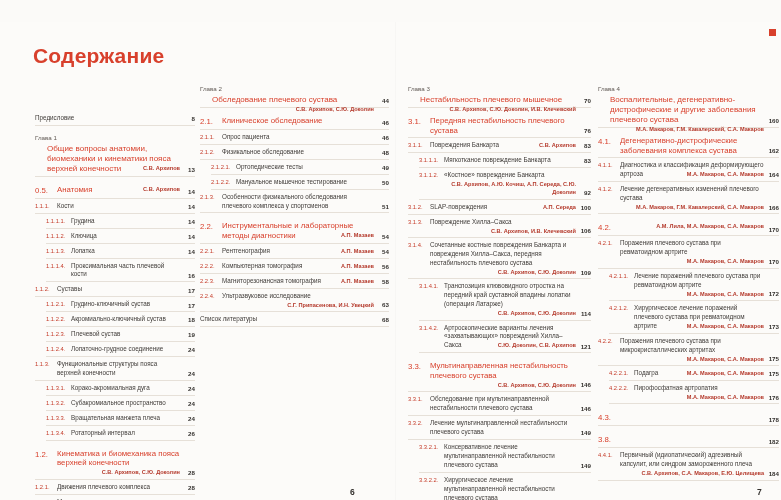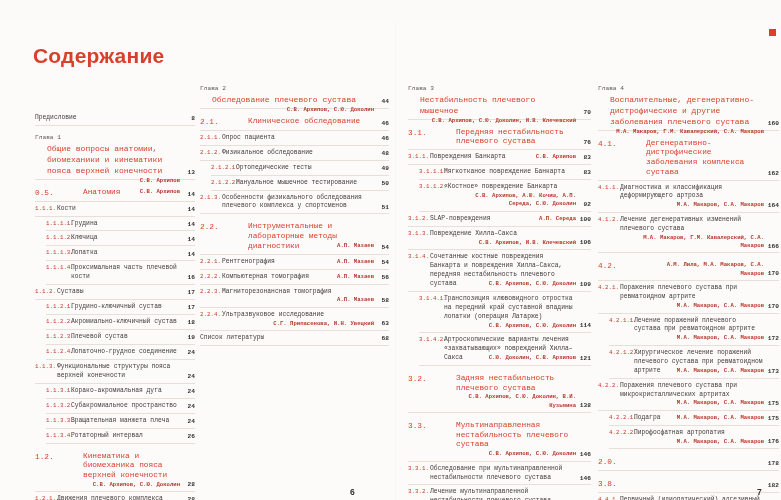--- a/index.html
+++ b/index.html
@@ -10,21 +10,21 @@
     color:#3f3b38;
   }
   .sheet{position:absolute;inset:0;background:#fcfbf9;margin-top:22px;}
   .gutter{position:absolute;left:395px;top:0;width:1px;height:500px;background:linear-gradient(to right,rgba(0,0,0,0.04),rgba(0,0,0,0.0));}
   .page-title{
     position:absolute;left:33px;top:8px;
     font-size:21px;font-weight:bold;letter-spacing:0.2px;
     color:#d8402c;
   }
   .corner-mark{position:absolute;right:5px;top:7px;width:7px;height:7px;background:#d8402c;}
-  .col{position:absolute;font-family:Liberation Mono, monospace;}
+  .col{position:absolute;}
   #col0{left:35px;top:92px;width:160px;}
   #col1{left:200px;top:55px;width:189px;}
   #col2{left:408px;top:55px;width:183px;}
   #col3{left:598px;top:55px;width:181px;}
 
   .row{
     position:relative;display:flex;
     padding:0 15px 2px 0;margin-bottom:3px;
     border-bottom:1px solid #e6e0d8;
     font-size:6.3px;line-height:1.42;
@@ -38,21 +38,21 @@
   .row .authors{
     float:right;margin-left:6px;text-align:right;
     color:#b4392b;font-weight:bold;font-size:5.6px;line-height:1.5;
   }
   
   .row.chapter{display:block;margin-top:8px;}
   .row.chapter .ch-label{font-size:6.2px;color:#5f5853;margin-bottom:1px;}
   .row.chapter .txt{margin-left:12px;}
   .row.chapter .title{color:#d8402c;font-size:8px;line-height:1.25;}
   
-  .row.section{margin-top:8px;gap:26px;}
+  .row.section{margin-top:8px;}
   .row.section .num{width:22px;font-size:7.8px;color:#d8402c;}
   .row.section .title{color:#d8402c;}
   .row.section .txt{font-size:7.8px;line-height:1.25;}
   
   .row.e2 .num{width:22px;font-size:5.8px;}
   
   .row.e3{margin-left:11px;}
   .row.e3 .num{width:25px;font-size:5.8px;}
   
   .row.plain .txt{color:#3f3b38;}
@@ -296,25 +296,20 @@
         <span class="num">3.1.4.1.</span>
         <div class="txt"><span class="title">Транспозиция клювовидного отростка на передний край суставной впадины лопатки (операция Латарже)</span><span class="authors">С.В. Архипов, С.Ю. Доколин</span></div>
         <span class="page">114</span>
       </div>
       <div class="row e3">
         <span class="num">3.1.4.2.</span>
         <div class="txt"><span class="title">Артроскопические варианты лечения «захватывающих» повреждений Хилла–Сакса</span><span class="authors">С.Ю. Доколин, С.В. Архипов</span></div>
         <span class="page">121</span>
       </div>
       <div class="row section">
-        <span class="num">3.2.</span>
-        <div class="txt"><span class="title">Задняя нестабильность плечевого сустава</span><span class="authors">С.В. Архипов, С.Ю. Доколин, В.И. Кузьмина</span></div>
-        <span class="page">138</span>
-      </div>
-      <div class="row section">
         <span class="num">3.3.</span>
         <div class="txt"><span class="title">Мультинаправленная нестабильность плечевого сустава</span><span class="authors">С.В. Архипов, С.Ю. Доколин</span></div>
         <span class="page">146</span>
       </div>
       <div class="row e2">
         <span class="num">3.3.1.</span>
         <div class="txt"><span class="title">Обследование при мультинаправленной нестабильности плечевого сустава</span></div>
         <span class="page">146</span>
       </div>
       <div class="row e2">
@@ -382,21 +377,21 @@
         <span class="num">4.2.2.1.</span>
         <div class="txt"><span class="title">Подагра</span><span class="authors">М.А. Макаров, С.А. Макаров</span></div>
         <span class="page">175</span>
       </div>
       <div class="row e3">
         <span class="num">4.2.2.2.</span>
         <div class="txt"><span class="title">Пирофосфатная артропатия</span><span class="authors">М.А. Макаров, С.А. Макаров</span></div>
         <span class="page">176</span>
       </div>
       <div class="row section">
-        <span class="num">2.0.</span>
+        <span class="num">4.3.</span>
         <span class="page">178</span>
       </div>
       <div class="row section">
         <span class="num">3.8.</span>
         <span class="page">182</span>
       </div>
       <div class="row e2">
         <span class="num">4.4.1.</span>
         <div class="txt"><span class="title">Первичный (идиопатический) адгезивный капсулит, или синдром замороженного плеча</span><span class="authors">С.В. Архипов, С.А. Макаров, Е.Ю. Целищева</span></div>
         <span class="page">184</span>

